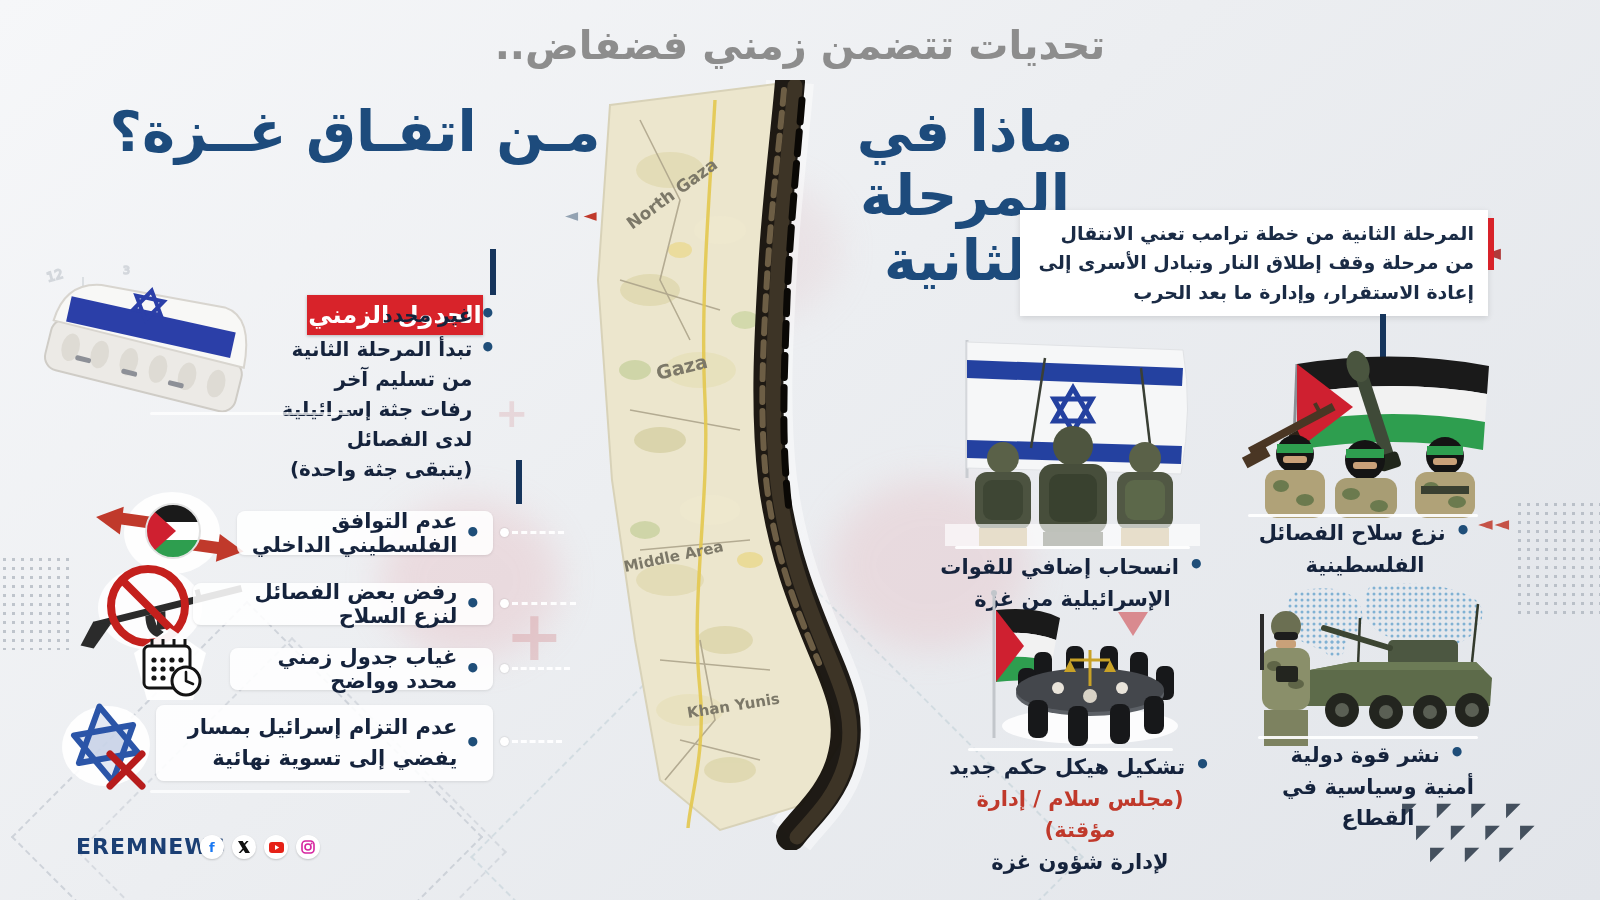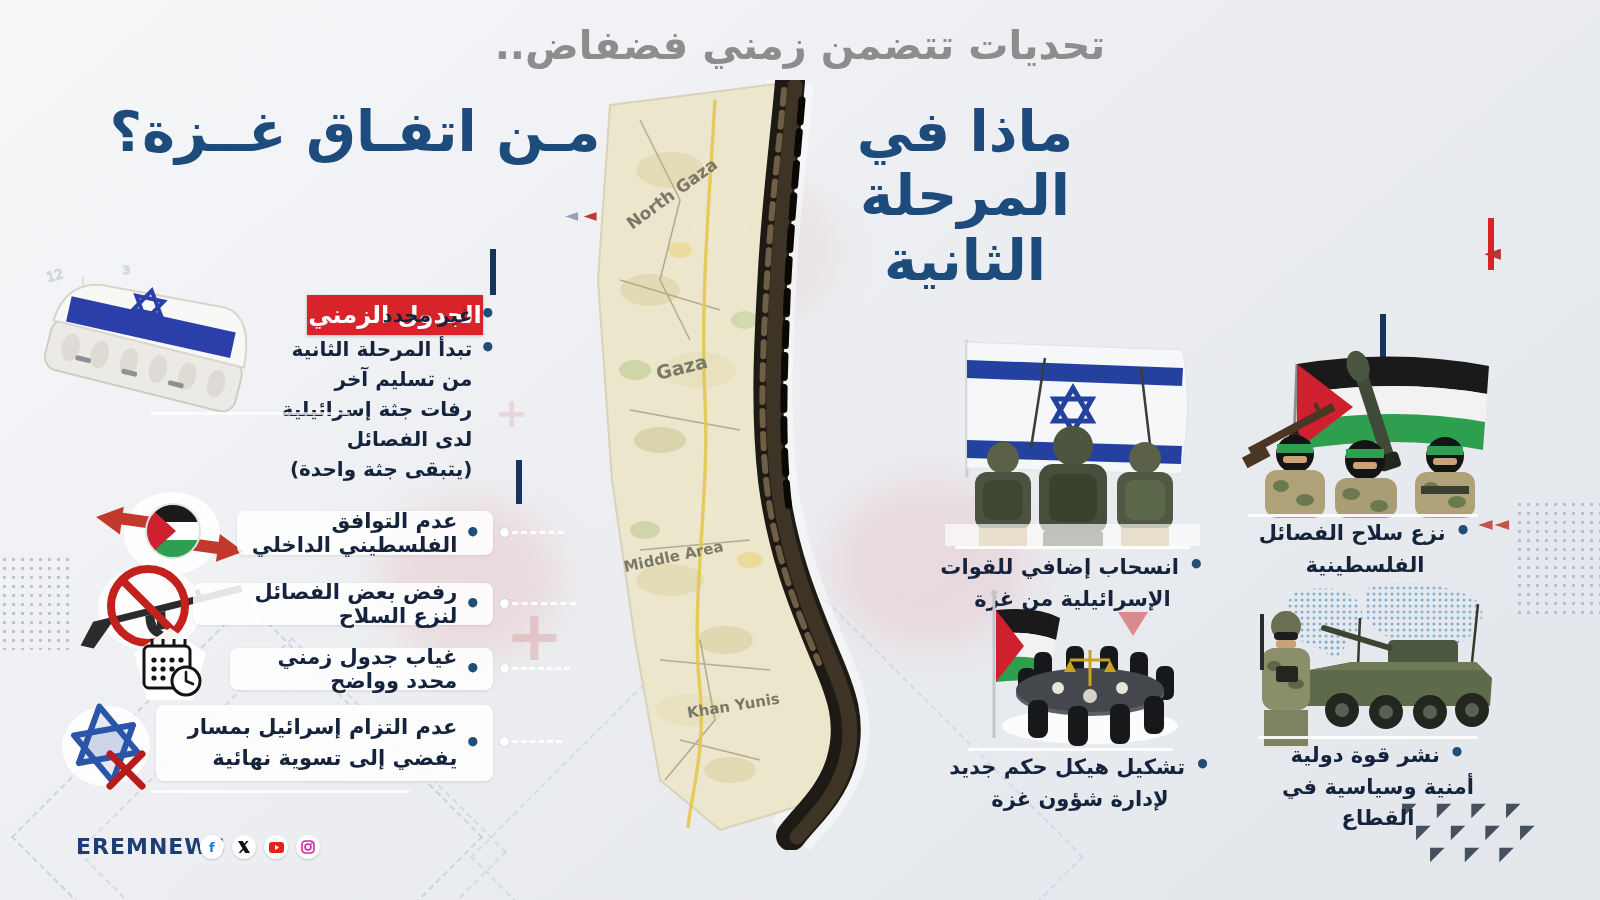--- a/index.html
+++ b/index.html
@@ -109,20 +109,21 @@
       <path d="M255,6 C250,64 242,124 238,194 C234,264 230,334 238,404 C247,474 267,524 290,579 C305,615 317,645 305,685 C295,719 272,739 257,757" stroke="#3d3426" stroke-width="15"></path>
       <path d="M244,10 C239,68 231,128 227,198 C223,268 219,338 227,408 C236,478 256,528 279,583" stroke="#6d5e45" stroke-width="6" stroke-dasharray="14 9"></path>
       <path d="M262,20 C257,80 250,150 247,220 C244,300 241,360 249,430" stroke="#0a0805" stroke-width="7" stroke-dasharray="22 10"></path>
     </g>
   </svg>
 
   <div class="abs subtitle rtl">تحديات تتضمن زمني فضفاض..</div>
   <div class="abs title title-a rtl">ماذا في المرحلة الثانية</div>
   <div class="abs title title-b rtl">مـن اتفـاق غــزة؟</div>
 
+  <div class="abs intro-box rtl">المرحلة الثانية من خطة ترامب تعني الانتقال من مرحلة وقف إطلاق النار وتبادل الأسرى إلى إعادة الاستقرار، وإدارة ما بعد الحرب</div>
   <div class="abs intro-bar"></div>
 
   <svg class="abs" style="left:28px;top:252px;" width="240" height="180" viewBox="0 0 240 180">
     <g opacity=".35" stroke="#9aa3ad" stroke-width="1.5" fill="none">
       <path d="M55,25 L55,95"></path>
         <path d="M55,60 L130,50"></path>
       <text x="20" y="30" font-size="13" fill="#9aa3ad" transform="rotate(-15 20 30)">12</text>
       <text x="95" y="22" font-size="11" fill="#9aa3ad">3</text>
     </g>
     <g transform="rotate(14 120 95)">
@@ -384,20 +385,21 @@
       <line x1="112" y1="72" x2="152" y2="72"></line>
       <path d="M112,72 l-6,12 h12 Z M152,72 l-6,12 h12 Z" fill="#c9a227" stroke="none"></path>
     </g>
     <circle cx="100" cy="100" r="6" fill="#e9e4da"></circle>
       <circle cx="164" cy="100" r="6" fill="#e9e4da"></circle>
       <circle cx="132" cy="108" r="7" fill="#d8d2c6"></circle>
   </svg>
   <div class="abs sep" style="left:968px;top:748px;width:205px;"></div>
   <div class="abs cap" style="left:945px;top:752px;width:270px;">
     <div><span class="bdot">• </span><span>تشكيل هيكل حكم جديد</span></div>
+    <div class="hl">(مجلس سلام / إدارة مؤقتة)</div>
     <div>لإدارة شؤون غزة</div>
   </div>
 
   <svg class="abs" style="left:1240px;top:574px;" width="265" height="172" viewBox="0 0 265 172">
     <defs>
       <pattern id="wdots" width="6" height="6" patternUnits="userSpaceOnUse">
         <circle cx="2" cy="2" r="1.5" fill="#6fa8cf"></circle>
       </pattern>
     </defs>
     <g opacity=".85">

